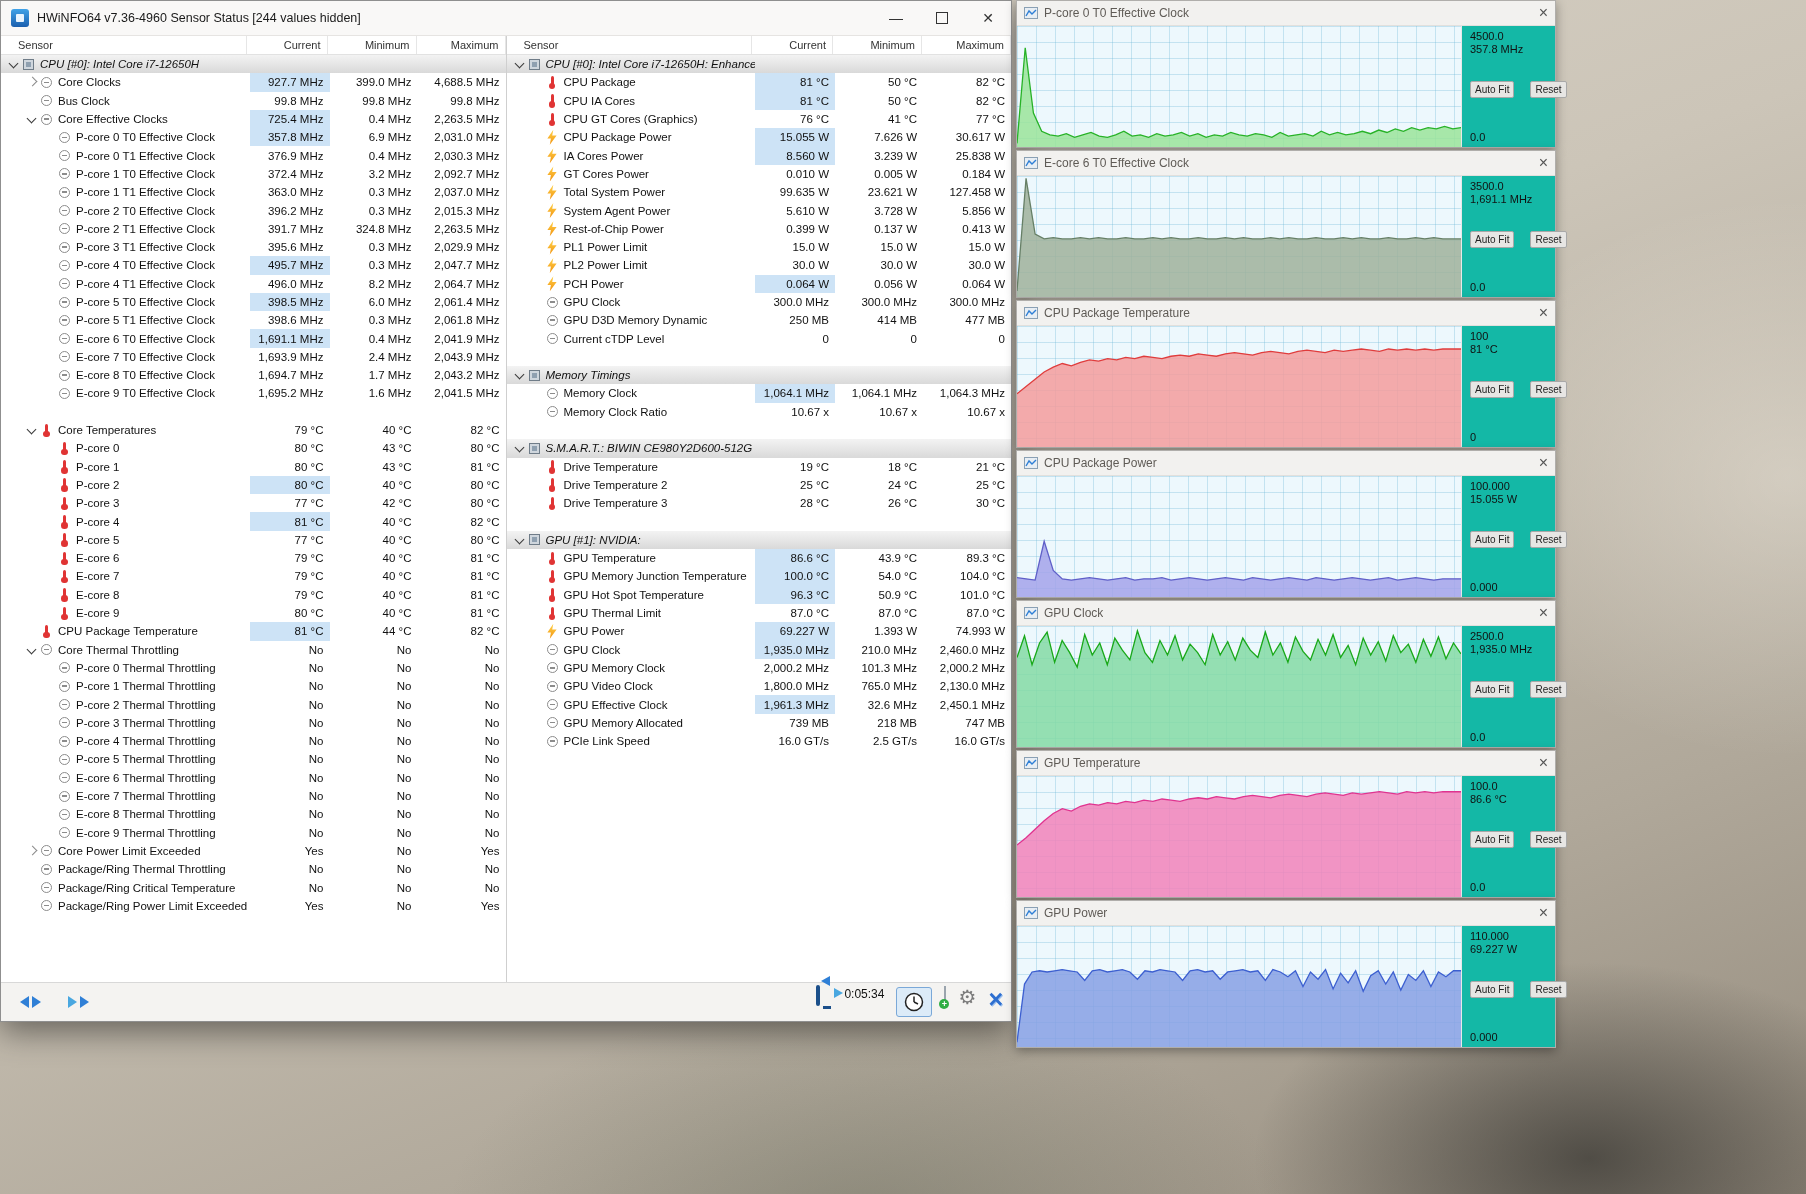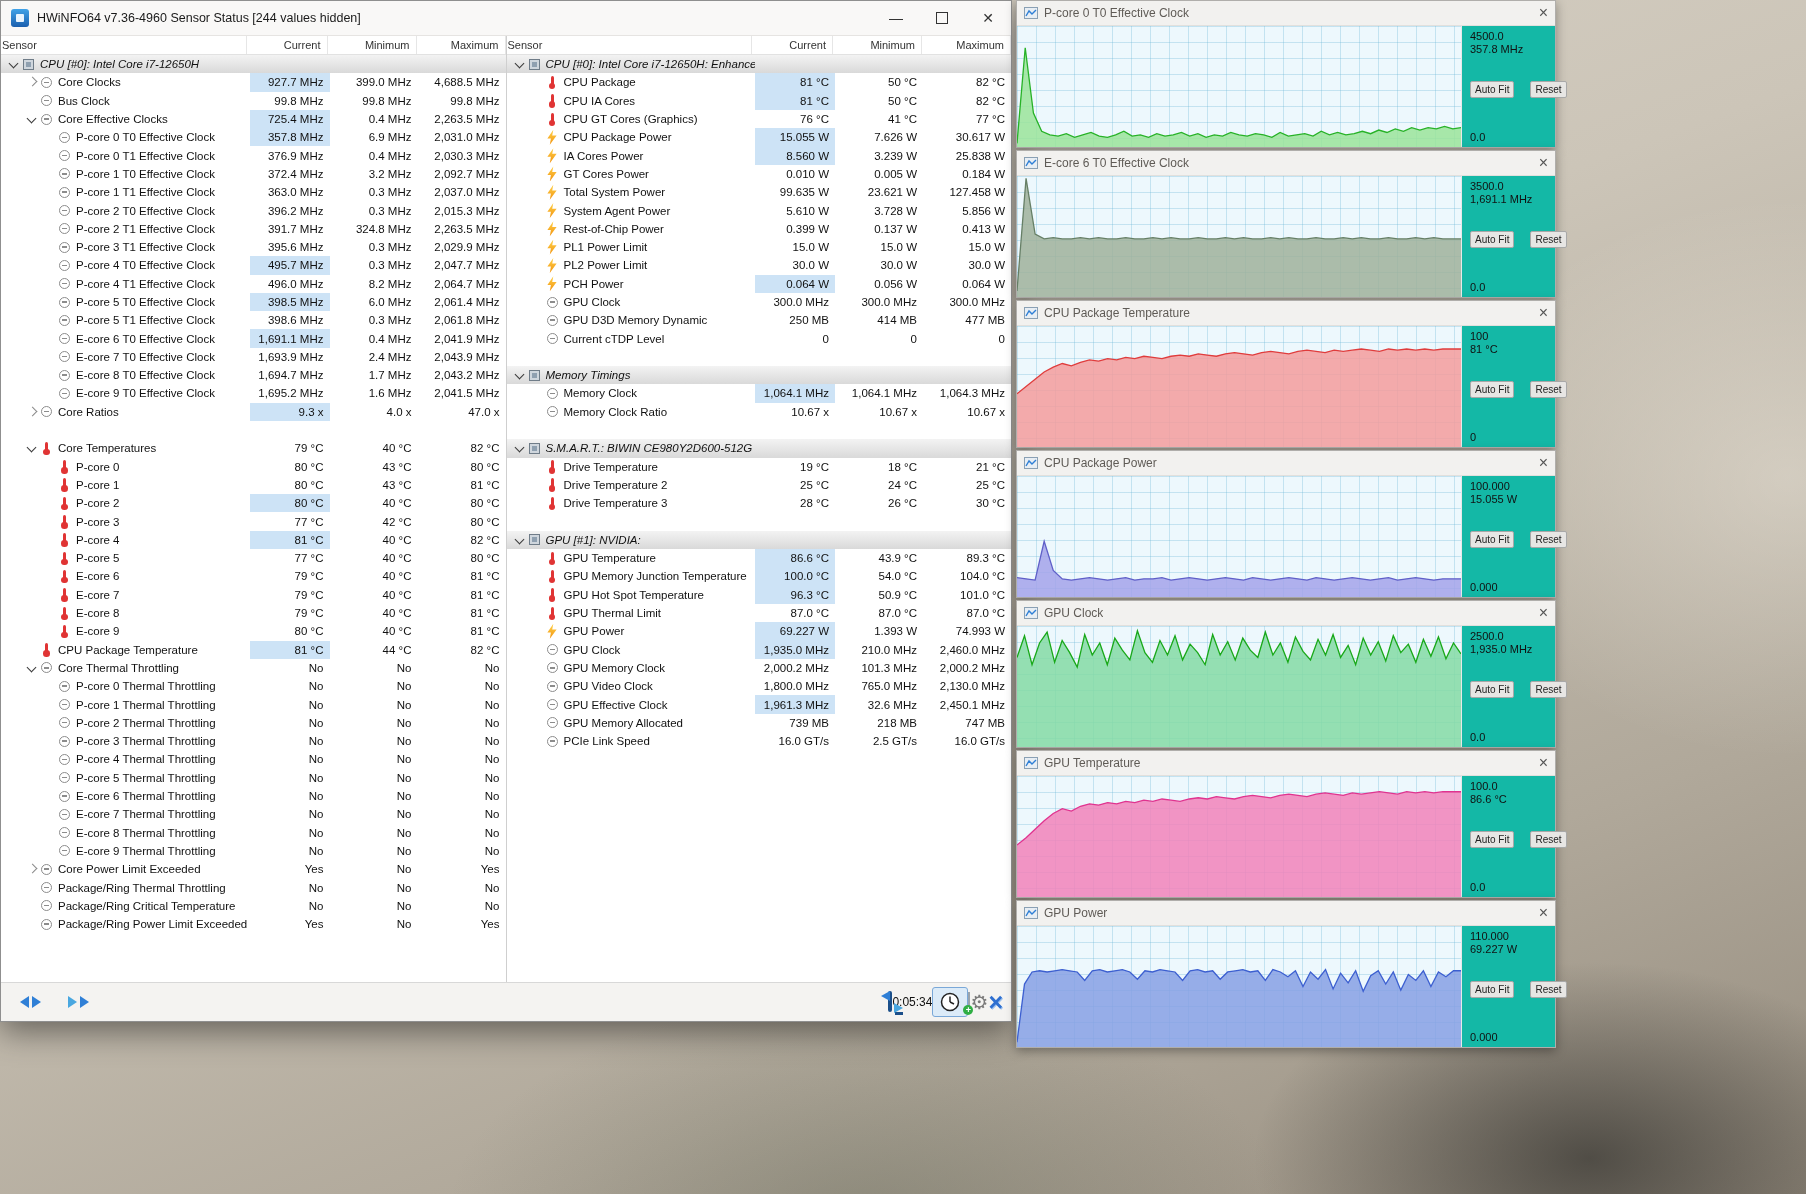--- a/index.html
+++ b/index.html
@@ -21,21 +21,21 @@
   .title-text{font-size:12.5px;color:#1a1a1a;white-space:nowrap}
   .wbtns{margin-left:auto;display:flex;height:100%}
   .wbtn{width:46px;height:100%;display:flex;align-items:center;justify-content:center;font-size:14px;color:#333}
   .wbtn .sq{width:10px;height:10px;border:1px solid #333}
   
   .panels{flex:1;display:flex;min-height:0;background:#fff}
   .panel{width:505px;display:flex;flex-direction:column;overflow:hidden}
   .panel.left{border-right:1px solid #cfcfcf}
   .colheader{height:18px;display:flex;align-items:center;font-size:11px;color:#333;border-bottom:1px solid #e2e2e2;flex:0 0 auto}
   .colheader .chc{border-right:1px solid #e6e6e6;height:100%;display:flex;align-items:center}
-  .chc.cname{flex:1;padding-left:1px}
+  .chc.cname{flex:1;padding-left:17px}
   .chc.num{justify-content:flex-end;padding-right:6px}
   .rows{flex:1;overflow:hidden}
   .srow{height:18.3px;display:flex;align-items:stretch;font-size:11.5px;color:#111}
   .srow .cell{display:flex;align-items:center;overflow:hidden;white-space:nowrap}
   .cell.cname{flex:1;min-width:0}
   .cell.num{justify-content:flex-end;padding-right:6px}
   .cell.cur{width:74px;flex:0 0 74px}
   .cell.min{width:82px;flex:0 0 82px}
   .cell.max{width:82px;flex:0 0 82px}
   .cell.cur.hl{background:#cde3f6}
@@ -56,21 +56,21 @@
     clip-path:polygon(62% 0,8% 58%,40% 58%,30% 100%,92% 38%,52% 38%)}
   .icon-cpu::before{content:"";position:absolute;inset:2px;border:1px solid #6f7c88;background:#cfd6dd}
   .icon-cpu::after{content:"";position:absolute;inset:5px;background:#8fa0b0}
   
   .toolbar{height:38px;flex:0 0 auto;background:#f4f3f1;border-top:1px solid #d8d8d8;display:flex;align-items:center;padding:0 8px;gap:6px}
   .navbtn{width:40px;height:27px;display:flex;align-items:center;justify-content:center;gap:3px;background:transparent;border:1px solid transparent;border-radius:3px}
   .tri{width:0;height:0}
   .tri.l{border-right:9px solid #2f7fd6;border-top:6px solid transparent;border-bottom:6px solid transparent}
   .tri.r{border-left:9px solid #2f7fd6;border-top:6px solid transparent;border-bottom:6px solid transparent}
   .tri.r2{border-left:9px solid #49a7e0;border-top:6px solid transparent;border-bottom:6px solid transparent}
-  .tb-right{margin-left:auto;display:flex;align-items:center;}
+  .tb-right{margin-left:auto;display:flex;gap:12px}
   .mon{width:22px;height:15px;border:2px solid #1b4f8a;border-radius:2px;background:linear-gradient(#a9d0f2,#3e84c9);position:relative}
   .mon::after{content:"";position:absolute;left:5px;bottom:-5px;width:8px;height:3px;background:#1b4f8a}
   .swap{width:22px;height:18px;position:relative}
   .swap::before{content:"";position:absolute;left:2px;top:1px;width:0;height:0;border-left:9px solid #49a7e0;border-top:5px solid transparent;border-bottom:5px solid transparent}
   .swap::after{content:"";position:absolute;right:2px;bottom:1px;width:0;height:0;border-right:9px solid #2f7fd6;border-top:5px solid transparent;border-bottom:5px solid transparent}
   .ttime{font-size:12px;color:#111}
   .clockbtn{width:34px;height:28px;display:flex;align-items:center;justify-content:center;background:#dcebf8;border:1px solid #7aa8d8;border-radius:3px}
   .report{width:15px;height:18px;background:#fff;border:1px solid #9aa4ad;position:relative}
   .report::before{content:"";position:absolute;left:2px;right:2px;top:3px;height:8px;
     background:repeating-linear-gradient(#9aa4ad 0 1px,transparent 1px 3px)}
@@ -309,30 +309,20 @@
           <div class="srow">
             <div class="cell cname d2">
               <span class="chev none"></span>
               <span class="icon icon-clock"></span>
               <span>E-core 9 T0 Effective Clock</span>
             </div>
             <div class="cell num cur">1,695.2 MHz</div>
             <div class="cell num min">1.6 MHz</div>
             <div class="cell num max">2,041.5 MHz</div>
           </div>
-          <div class="srow">
-            <div class="cell cname d1">
-              <span class="chev right"></span>
-              <span class="icon icon-clock"></span>
-              <span>Core Ratios</span>
-            </div>
-            <div class="cell num cur hl">9.3 x</div>
-            <div class="cell num min">4.0 x</div>
-            <div class="cell num max">47.0 x</div>
-          </div>
           <div class="srow"></div>
           <div class="srow">
             <div class="cell cname d1">
               <span class="chev down"></span>
               <span class="icon icon-temp"></span>
               <span>Core Temperatures</span>
             </div>
             <div class="cell num cur">79 °C</div>
             <div class="cell num min">40 °C</div>
             <div class="cell num max">82 °C</div>

